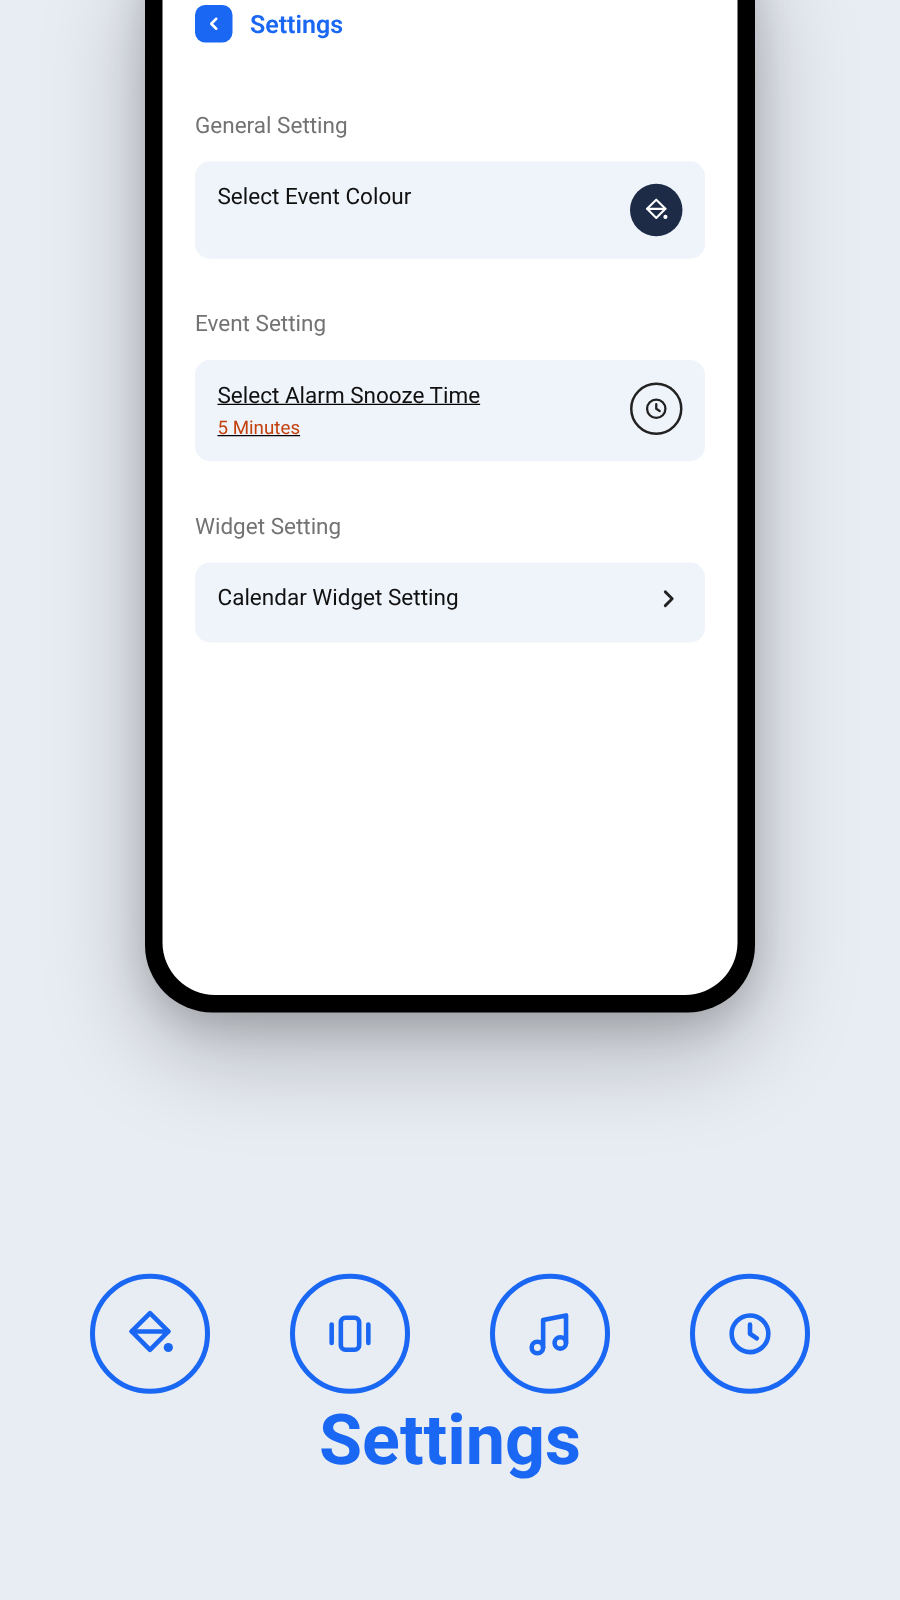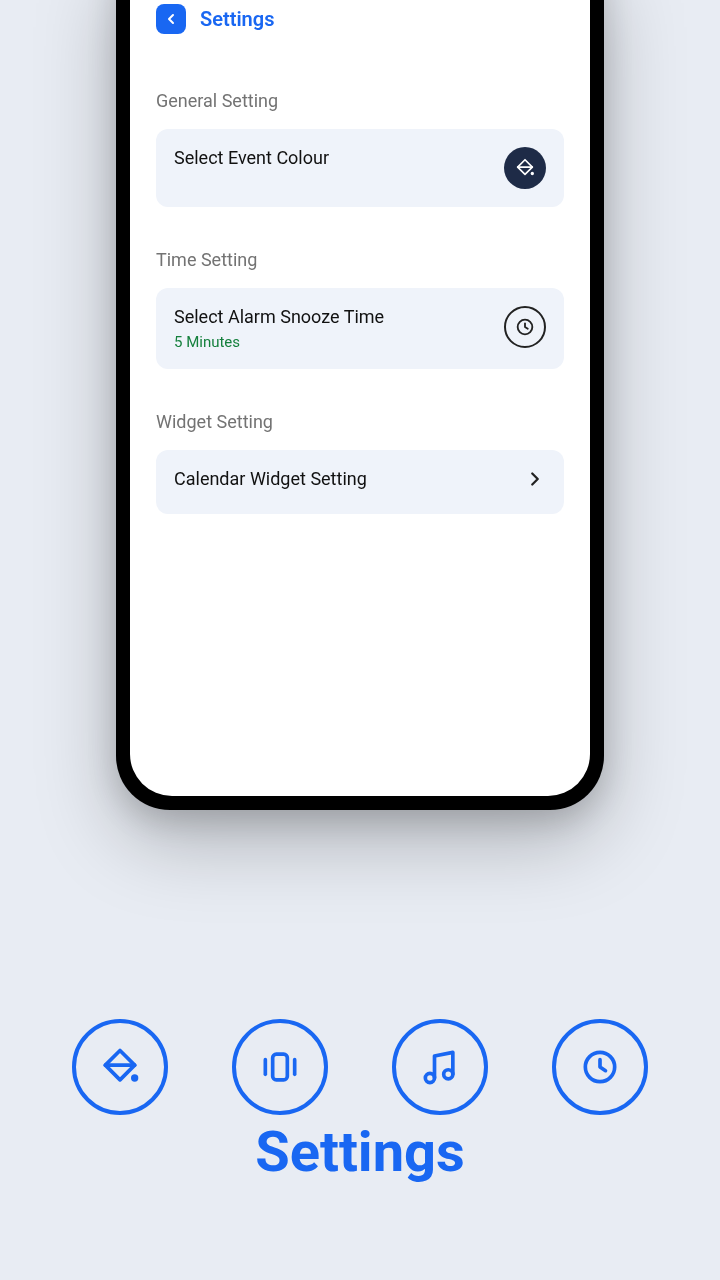--- a/index.html
+++ b/index.html
@@ -72,24 +72,24 @@
       margin-bottom: 18px;
       min-height: 64px;
     }
     .row-label {
       font-size: 18px;
       font-weight: 400;
       color: #111;
     }
     .row-sub {
       font-size: 15px;
-      color: #15803d;
+      color: #c2410c;
       margin-top: 6px;
     }
-    .row-text { display: flex; flex-direction: column; }
+    .row-text { display: flex; flex-direction: column; text-decoration: underline; }
     .row-icon {
       width: 42px;
       height: 42px;
       border-radius: 50%;
       display: flex;
       align-items: center;
       justify-content: center;
       flex-shrink: 0;
     }
     .row-icon.dark {
@@ -163,21 +163,21 @@
               <path d="M12 3 L4 11 L12 19 L20 11 Z" fill="none" stroke="#fff"></path>
               <line x1="4" y1="11" x2="20" y2="11" stroke="#fff"></line>
               <circle cx="20" cy="18" r="1.8" fill="#fff" stroke="none"></circle>
             </svg>
         </div>
       </div>
 
     </div>
 
     <div class="section">
-      <div class="section-header">Time Setting</div>
+      <div class="section-header">Event Setting</div>
 
 
       <div class="row">
         <div class="row-text">
           <div class="row-label">Select Alarm Snooze Time</div>
           <div class="row-sub">5 Minutes</div>
         </div>
         <div class="row-icon outline">
           <svg viewBox="0 0 24 24" fill="none" stroke-width="2" stroke-linecap="round" stroke-linejoin="round">
               <circle cx="12" cy="12" r="8"></circle>

